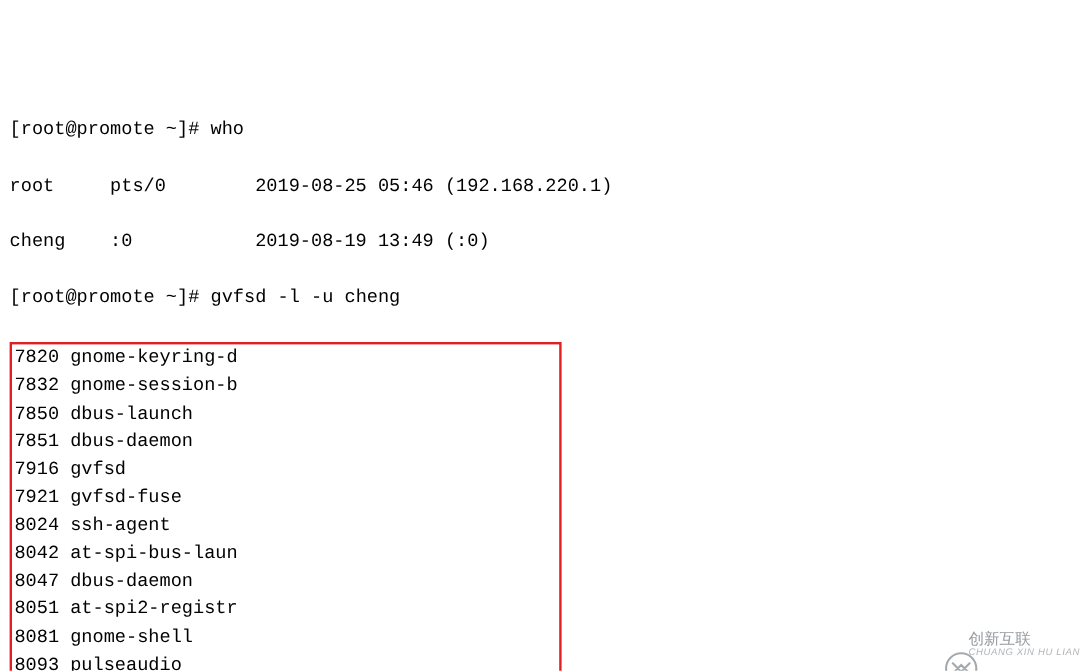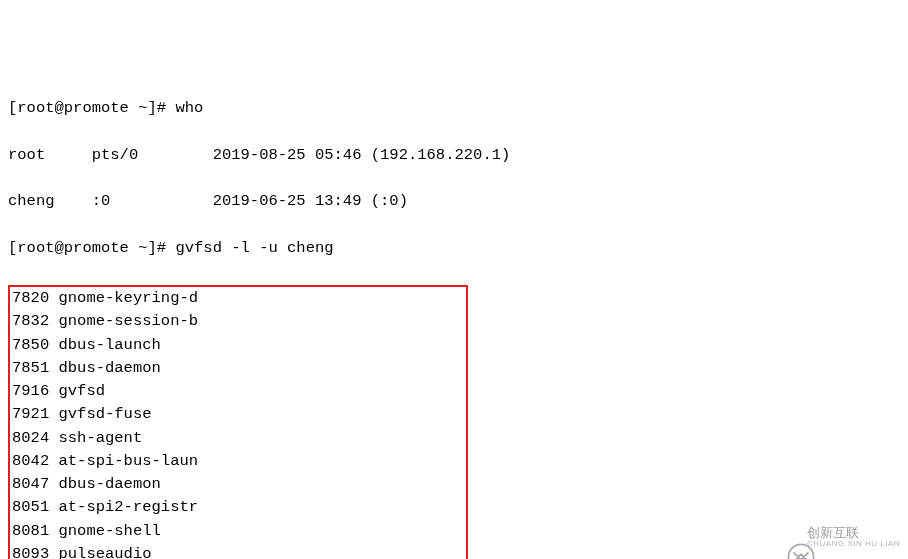--- a/index.html
+++ b/index.html
@@ -31,35 +31,35 @@
       bottom: 8px;
       display: flex;
       align-items: center;
       gap: 6px;
       color: #8a8f94;
       font-family: "Microsoft YaHei", "PingFang SC", sans-serif;
       font-size: 13px;
       opacity: 0.9;
     }
     .watermark-text { display:flex; flex-direction:column; line-height:1.05; }
-    .watermark-sub { font-size: 8px; letter-spacing: 0.5px; color:#a9adb1; }
+    .watermark-sub { font-size: 8px; letter-spacing: 0.5px; color:#a9adb1;font-style:italic; }
     .wm-logo {
       width: 28px; height: 28px;
       position: relative;
     }
     .wm-logo svg { width:100%; height:100%; }
   </style>
 </head>
 <body>
 
 
 
 <span class="term-line"><span>[root@promote ~]# </span><span>who</span></span>
 <span class="term-line">root     pts/0        2019-08-25 05:46 (192.168.220.1)</span>
-<span class="term-line">cheng    :0           2019-06-25 13:49 (:0)</span>
+<span class="term-line">cheng    :0           2019-08-19 13:49 (:0)</span>
 <span class="term-line"><span>[root@promote ~]# </span><span>gvfsd -l -u cheng</span></span>
 <div class="boxed" id="proc-box"><span class="term-line">7820 gnome-keyring-d</span><span class="term-line">7832 gnome-session-b</span><span class="term-line">7850 dbus-launch</span><span class="term-line">7851 dbus-daemon</span><span class="term-line">7916 gvfsd</span><span class="term-line">7921 gvfsd-fuse</span><span class="term-line">8024 ssh-agent</span><span class="term-line">8042 at-spi-bus-laun</span><span class="term-line">8047 dbus-daemon</span><span class="term-line">8051 at-spi2-registr</span><span class="term-line">8081 gnome-shell</span><span class="term-line">8093 pulseaudio</span></div>
 
 <div class="watermark">
   <span class="wm-logo">
     <svg viewBox="0 0 40 40">
       <circle cx="20" cy="20" r="18" fill="none" stroke="#9aa0a5" stroke-width="2.5"></circle>
       <path d="M10 14 L20 24 L30 14 M10 26 L20 16 L30 26" fill="none" stroke="#9aa0a5" stroke-width="2.5" stroke-linecap="round"></path>
     </svg>
   </span>

